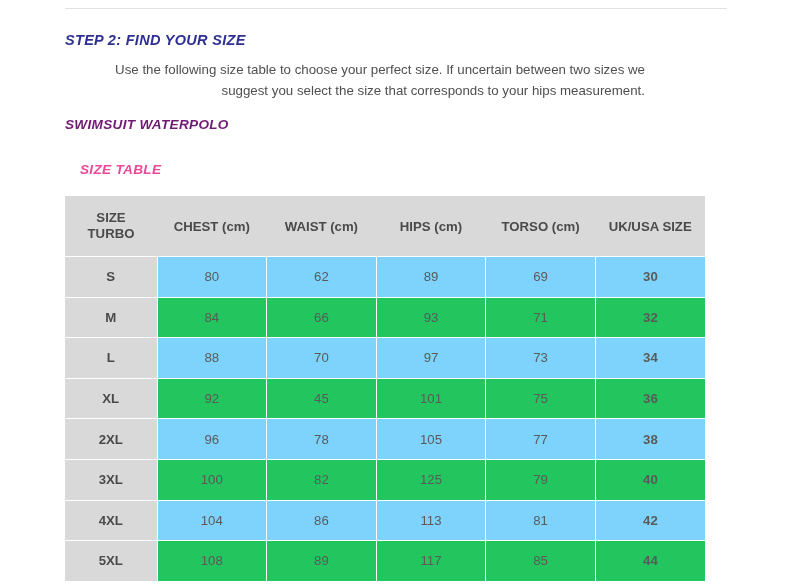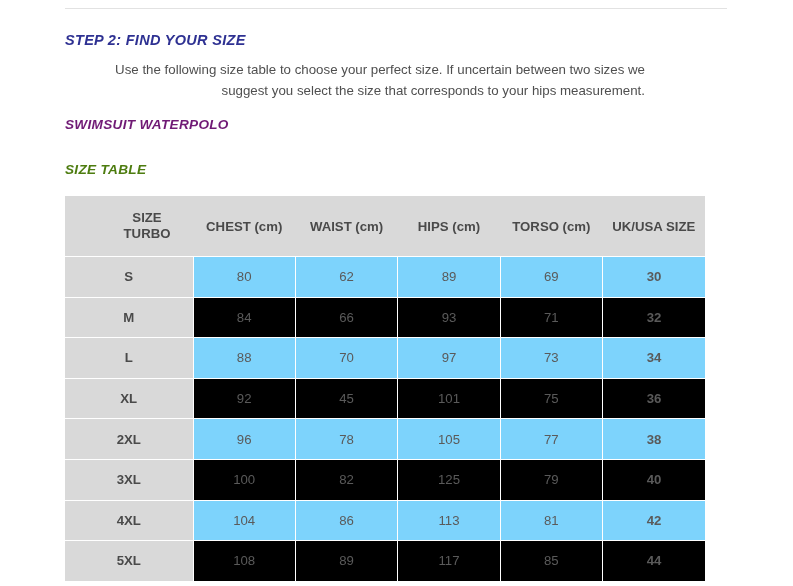--- a/index.html
+++ b/index.html
@@ -55,26 +55,26 @@
     left: 65px;
     font-size: 13.6px;
     font-weight: bold;
     font-style: italic;
     letter-spacing: 0.3px;
     color: #701a75;
   }
   .table-title {
     position: absolute;
     top: 162px;
-    left: 65px;
+    left: 80px;
     font-size: 13.6px;
     font-weight: bold;
     font-style: italic;
     letter-spacing: 0.3px;
-    color: #4d7c0f;
+    color: #ec4899;
   }
   .size-table-wrap {
     position: absolute;
     top: 196px;
     left: 65px;
     width: 640px;
   }
   table.size-table {
     border-collapse: collapse;
     width: 640px;
@@ -94,33 +94,32 @@
     background: #d9d9d9;
     height: 60px;
     color: #4a4a4a;
     font-weight: bold;
     font-size: 13.2px;
     border: none;
   }
   thead th.size-col {
     width: 92px;
     line-height: 1.25;
-    padding-left: 36px;
   }
   tbody td.size-col {
     background: #d9d9d9;
     font-weight: bold;
     color: #4a4a4a;
     border-left: none;
   }
   tbody tr.odd td {
     background: #7dd3fc;
   }
   tbody tr.even td {
-    background: #000000;
+    background: #22c55e;
   }
   tbody tr.odd td.size-col,
   tbody tr.even td.size-col {
     background: #d9d9d9;
   }
   tbody tr td:last-child {
     border-right: none;
     font-weight: bold;
   }
   tbody tr:last-child td {

